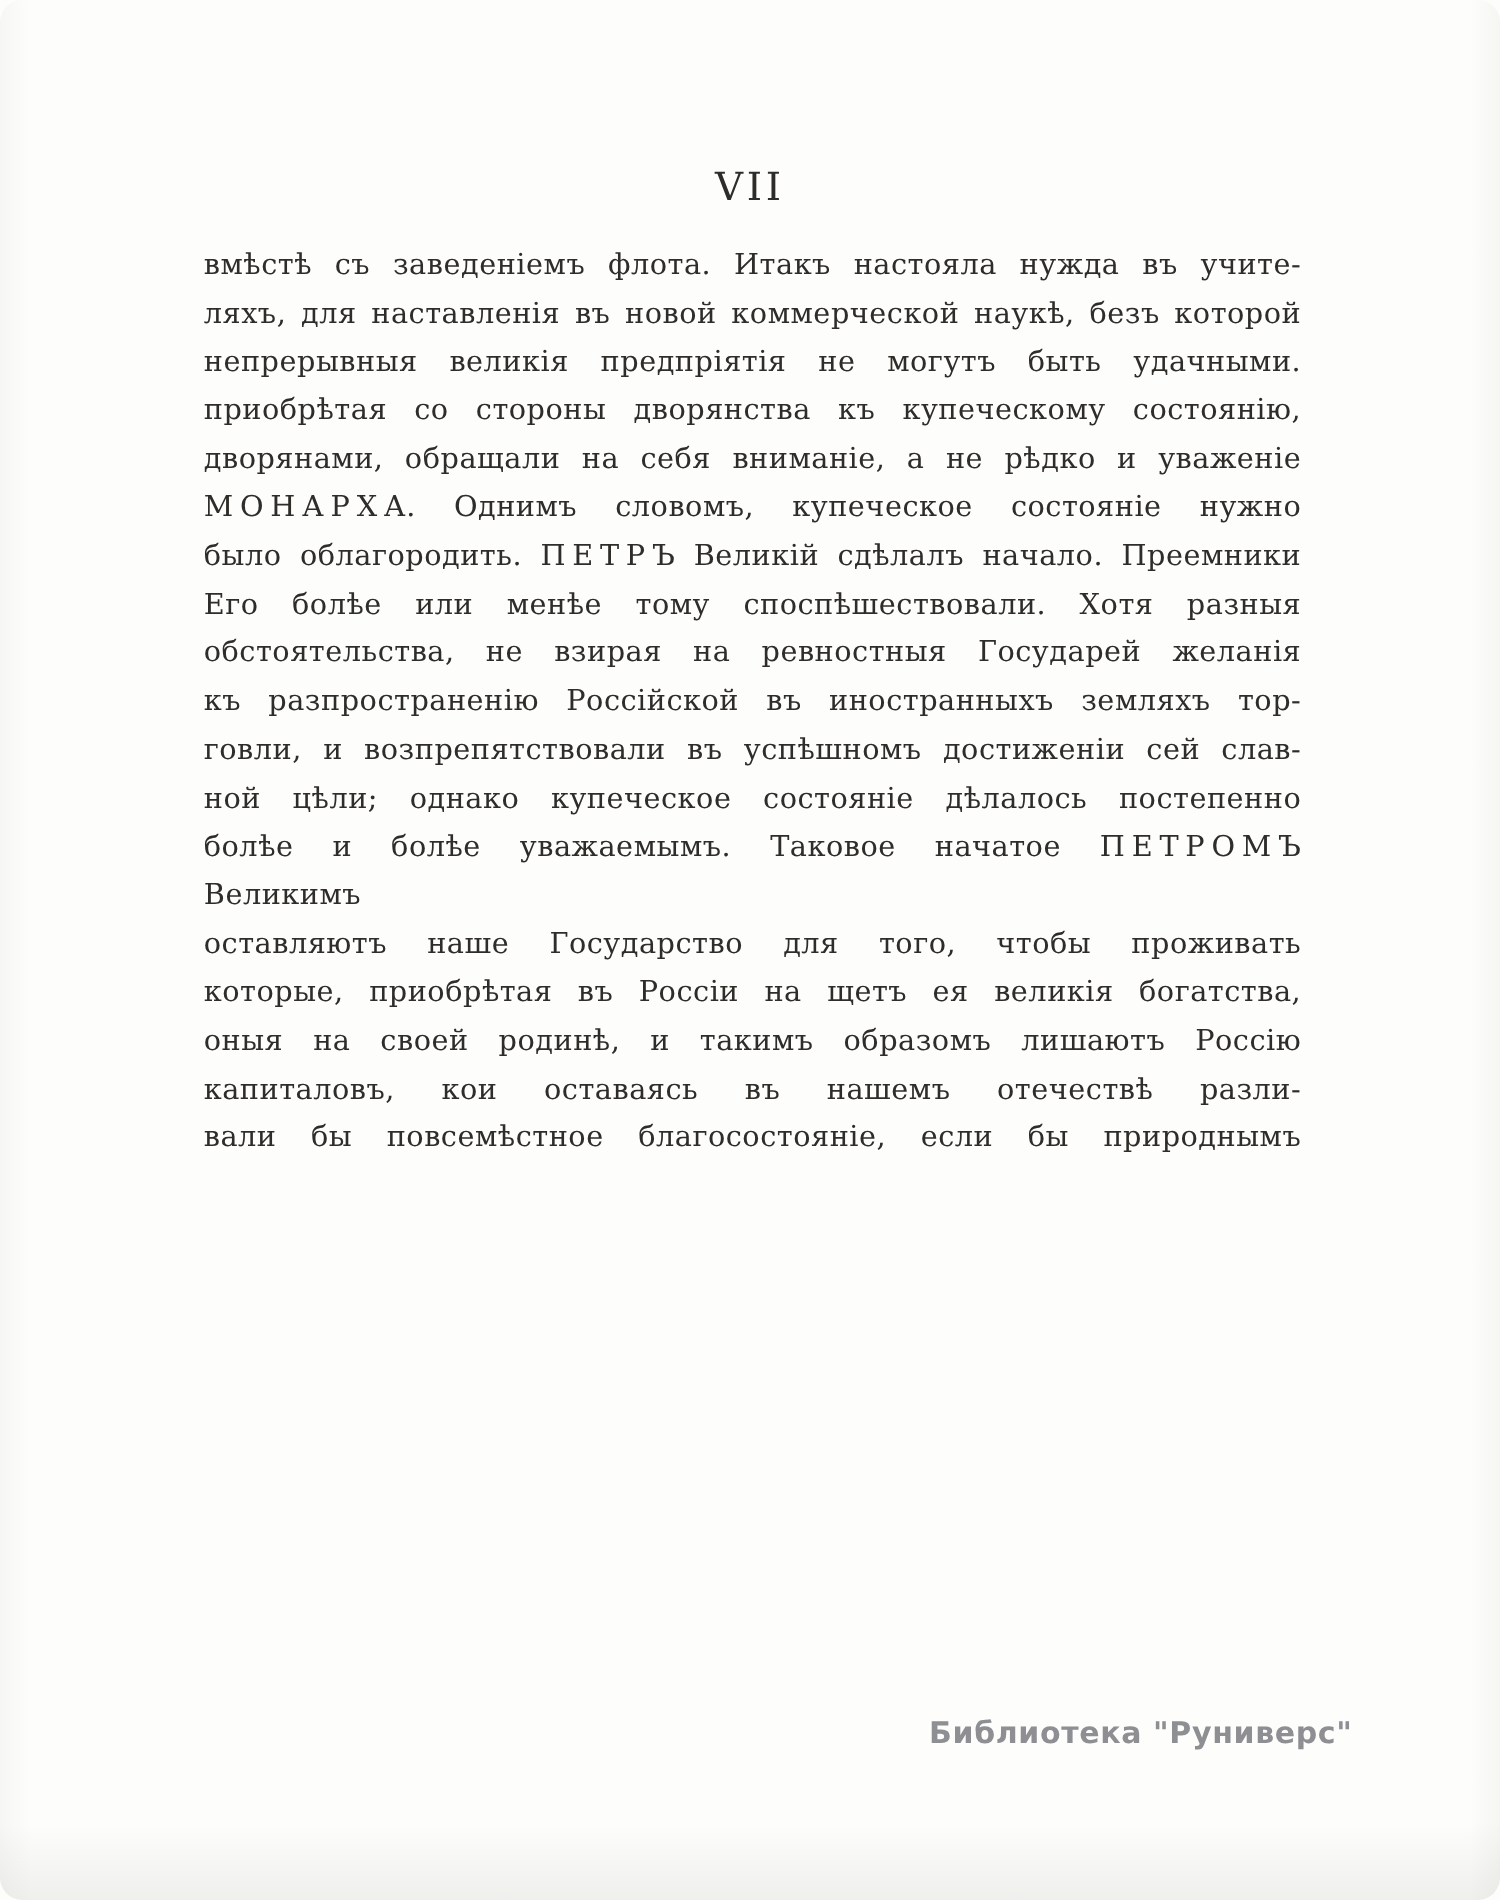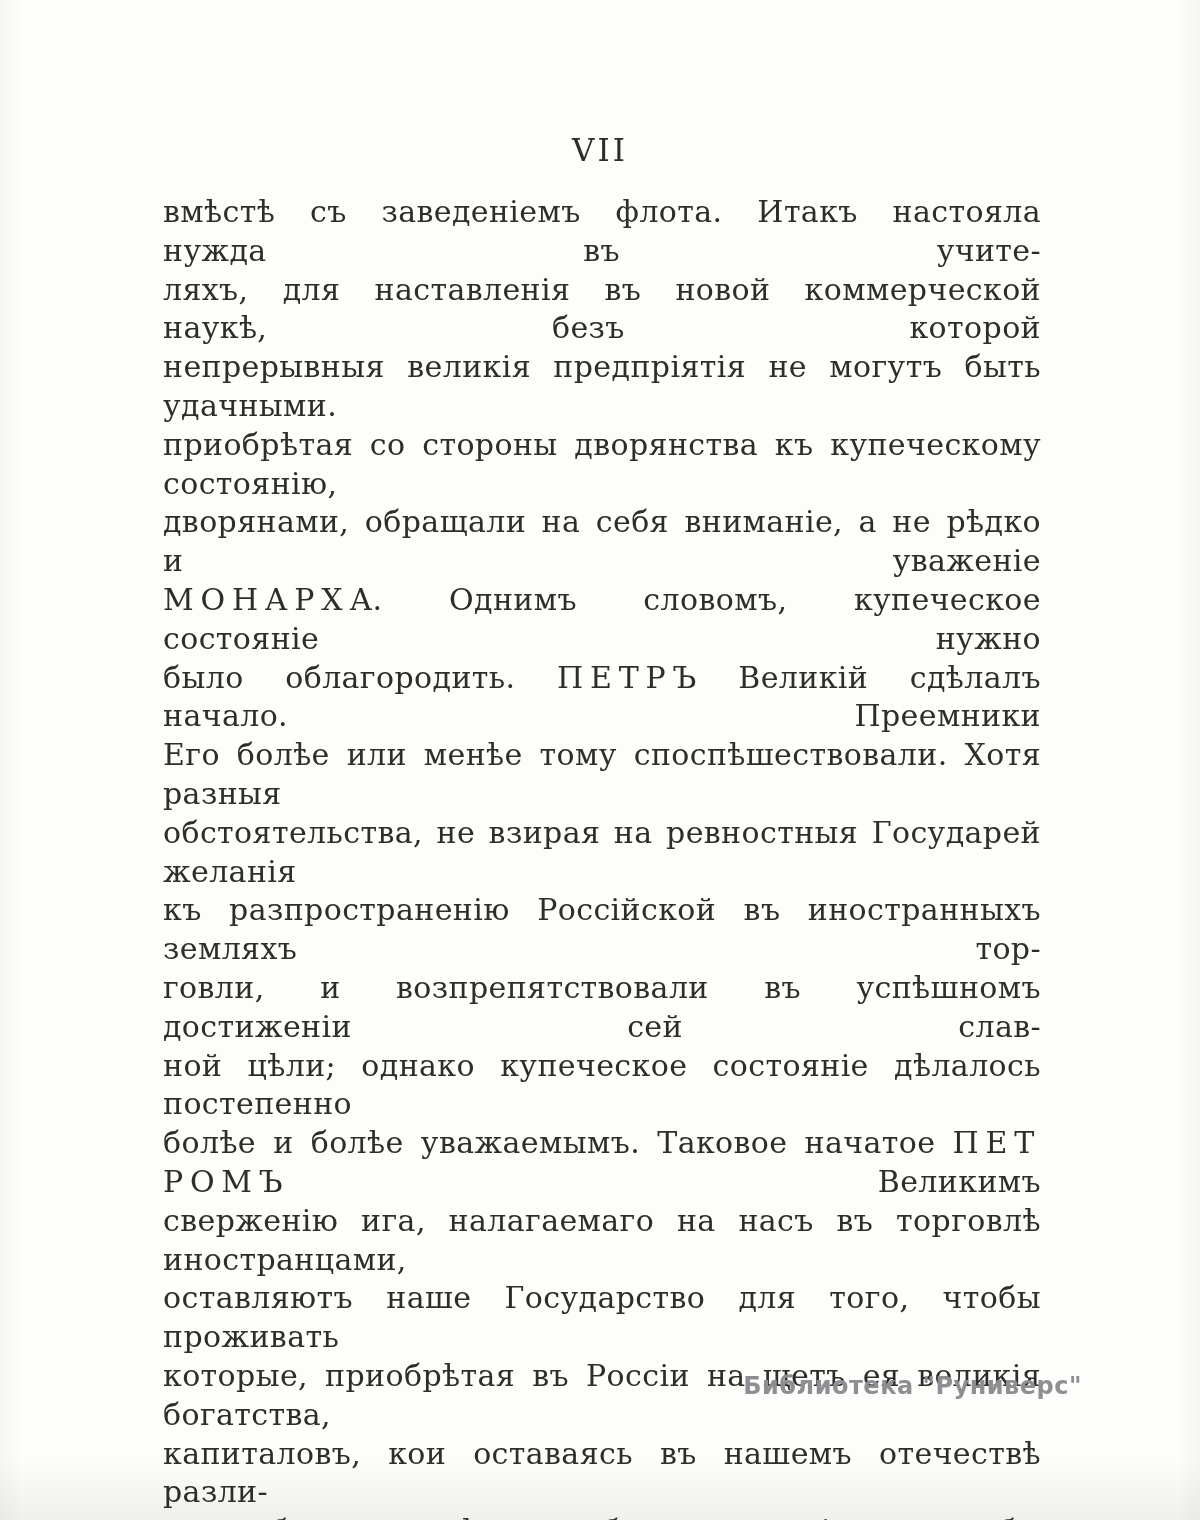--- a/index.html
+++ b/index.html
@@ -16,20 +16,21 @@
     overflow: hidden;
   }
 
   .page {
     position: absolute;
     inset: 0;
     background:
       linear-gradient(to bottom, rgba(0,0,0,0) 96%, rgba(120,118,112,0.10) 100%),
       linear-gradient(to right, rgba(120,118,112,0.05) 0%, rgba(0,0,0,0) 2%, rgba(0,0,0,0) 98%, rgba(120,118,112,0.06) 100%),
       #fdfdfb;
+    border-radius: 18px;
   }
 
   .page-number {
     position: absolute;
     top: 132px;
     left: 0;
     width: 1200px;
     text-align: center;
     font-size: 31px;
     letter-spacing: 3px;
@@ -39,21 +40,21 @@
 
   .text-block {
     position: absolute;
     left: 163px;
     top: 193px;
     width: 878px;
     color: #2f2d2a;
   }
 
   .text-line {
-    font-size: 30px;
+    font-size: 23px;
     line-height: 38.8px;
     letter-spacing: 0.4px;
     word-spacing: 3px;
     text-align: justify;
     text-align-last: justify;
     -moz-text-align-last: justify;
     white-space: normal;
   }
 
   .watermark {
@@ -81,22 +82,22 @@
       <div class="text-line">приобрѣтая со стороны дворянства къ купеческому состоянію,</div>
       <div class="text-line">дворянами, обращали на себя вниманіе, а не рѣдко и уваженіе</div>
       <div class="text-line">М О Н А Р Х А.  Однимъ словомъ, купеческое состояніе нужно</div>
       <div class="text-line">было облагородить. П Е Т Р Ъ Великій сдѣлалъ начало. Преемники</div>
       <div class="text-line">Его болѣе или менѣе тому споспѣшествовали. Хотя разныя</div>
       <div class="text-line">обстоятельства, не взирая на ревностныя Государей желанія</div>
       <div class="text-line">къ разпространенію Россійской въ иностранныхъ земляхъ тор-</div>
       <div class="text-line">говли, и возпрепятствовали въ успѣшномъ достиженіи сей слав-</div>
       <div class="text-line">ной цѣли; однако купеческое состояніе дѣлалось постепенно</div>
       <div class="text-line">болѣе и болѣе уважаемымъ. Таковое начатое П Е Т Р О М Ъ Великимъ</div>
-      <div class="text-line">сверженію ига, налагаемаго на насъ въ торговлѣ иностранцами,</div>
       <div class="text-line">оставляютъ наше Государство для того, чтобы проживать</div>
       <div class="text-line">которые, приобрѣтая въ Россіи на щетъ ея великія богатства,</div>
+      <div class="text-line">оныя на своей родинѣ, и такимъ образомъ лишаютъ Россію</div>
       <div class="text-line">капиталовъ, кои оставаясь въ нашемъ отечествѣ разли-</div>
       <div class="text-line">вали бы повсемѣстное благосостояніе, если бы природнымъ</div>
     </div>
 
   <div class="watermark">Библиотека "Руниверс"</div>
 
 </div>
 
 </body></html>

